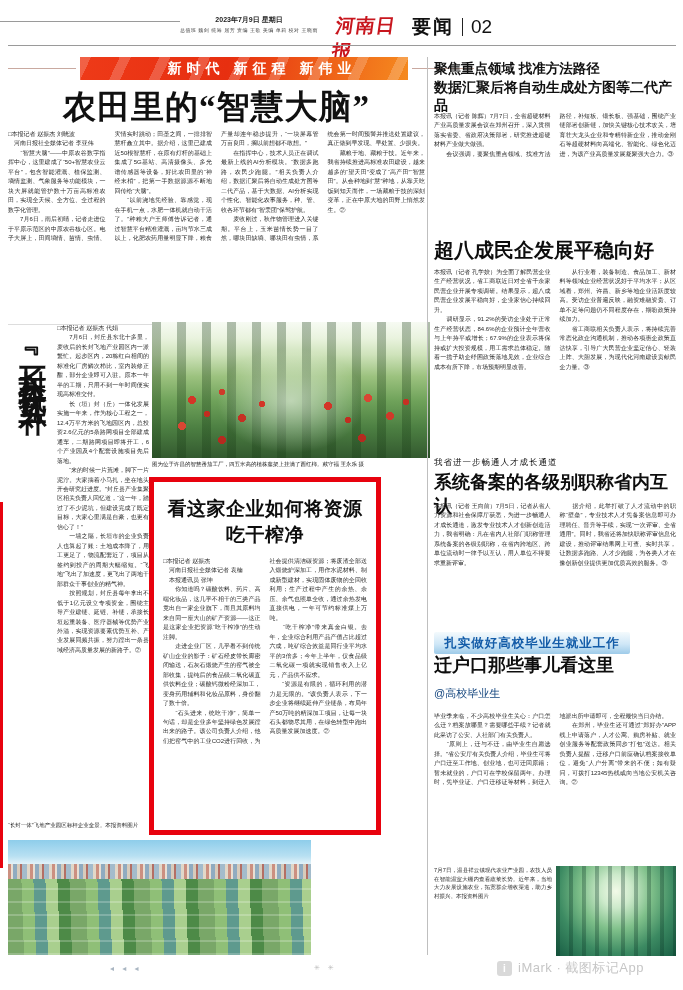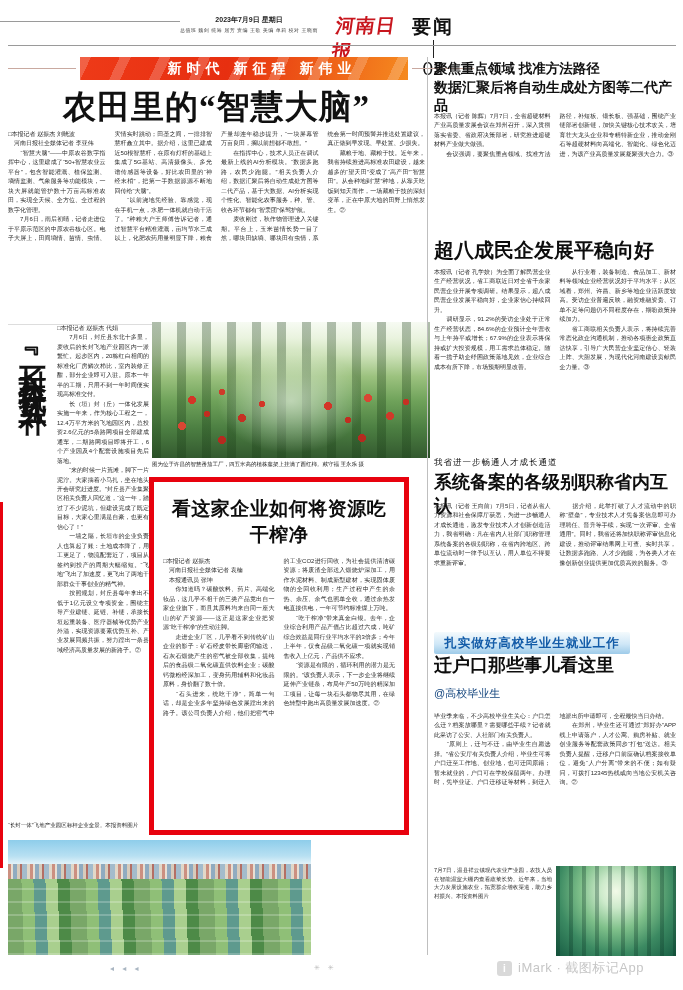--- a/index.html
+++ b/index.html
@@ -16,21 +16,21 @@
   .body-text { font-size:6px; line-height:1.58; color:#2a2a2a; overflow:hidden; }
   .cols2 { column-count:2; column-gap:9px; }
   .cols4 { column-count:4; column-gap:9px; }
   .serif { font-family:"Liberation Serif", serif; }
 
   
   #date-line { left:183px; top:15px; width:132px; font-size:7px; font-weight:bold; text-align:center; color:#222; }
   #credits-line { left:168px; top:27px; width:162px; font-size:5px; text-align:center; color:#444; letter-spacing:.5px; }
   #masthead-logo { left:334px; top:13px; width:76px; font-size:19px; font-weight:900; color:#c8161e;
                    font-family:"Liberation Serif", serif; transform:skewX(-8deg); letter-spacing:1px; }
-  #section-row { left:412px; top:14px; display:flex; align-items:center;flex-direction:column; }
+  #section-row { left:412px; top:14px; display:flex; align-items:center; }
   #section-title { font-size:19px; font-weight:bold; color:#111; letter-spacing:2px; }
   #section-divider { width:1px; height:18px; background:#222; margin:0 8px; }
   #page-number { font-size:19px; color:#111; }
 
   
   #slogan-banner { left:80px; top:57px; width:328px; height:23px;
     background:
       repeating-linear-gradient(115deg, rgba(255,255,255,.20) 0 10px, rgba(255,255,255,0) 10px 36px),
       linear-gradient(100deg,#ee3a18 0%, #e72f10 45%, #f58a1f 100%);
     color:#fff; font-size:14px; font-weight:bold; letter-spacing:5px;
@@ -64,21 +64,21 @@
       radial-gradient(circle 3px at 254px 80px, #c53023 97%, transparent),
       radial-gradient(circle 4px at 70px 118px, #b52a1f 97%, transparent),
       radial-gradient(circle 4px at 210px 116px,#b52a1f 97%, transparent),
       radial-gradient(ellipse 38% 55% at 50% 58%, rgba(255,255,255,.55), rgba(255,255,255,0) 70%),
       repeating-linear-gradient(90deg, rgba(25,60,22,.32) 0 9px, rgba(255,255,255,0) 9px 25px),
       linear-gradient(180deg,#f7fbf3 0%, #e9f3de 12%, #cfe3bb 24%, #9cc27f 40%, #6fa25a 58%, #4c7f42 78%, #33592f 100%);
   }
   #tomato-caption { left:152px; top:461px; width:278px; font-size:5.5px; color:#222; }
 
   
-  #red-box { left:149px; top:477px; width:260px; height:358px;
+  #red-box { left:149px; top:477px; width:232px; height:358px;
     border:5px solid #e8020e; background:#fff; padding:10px 9px 4px; }
   #redbox-headline { text-align:center; font-size:19px; font-weight:900; color:#0d0d0d; margin-top:4px; letter-spacing:.5px; }
   #redbox-body { margin-top:9px; height:282px; }
 
   
   #aerial-caption { left:8px; top:822px; width:140px; font-size:5.5px; color:#222; line-height:1.45; }
   #aerial-photo { left:8px; top:840px; width:303px; height:115px;
     background:linear-gradient(180deg,#8ecdea 0%, #b8e0f2 14%, #ddf0f8 20%, #eef7fb 23%, rgba(238,247,251,0) 26%); }
   #aerial-skyline { position:absolute; left:0; top:24px; width:100%; height:15px; opacity:.95;
     background:repeating-linear-gradient(90deg,#c98a7a 0 3px,#e8ddd0 3px 5px,#8aa7bd 5px 9px,#d5c9b8 9px 12px,#b0675c 12px 14px,#9fb8c9 14px 19px,#e0d6c6 19px 22px); }

